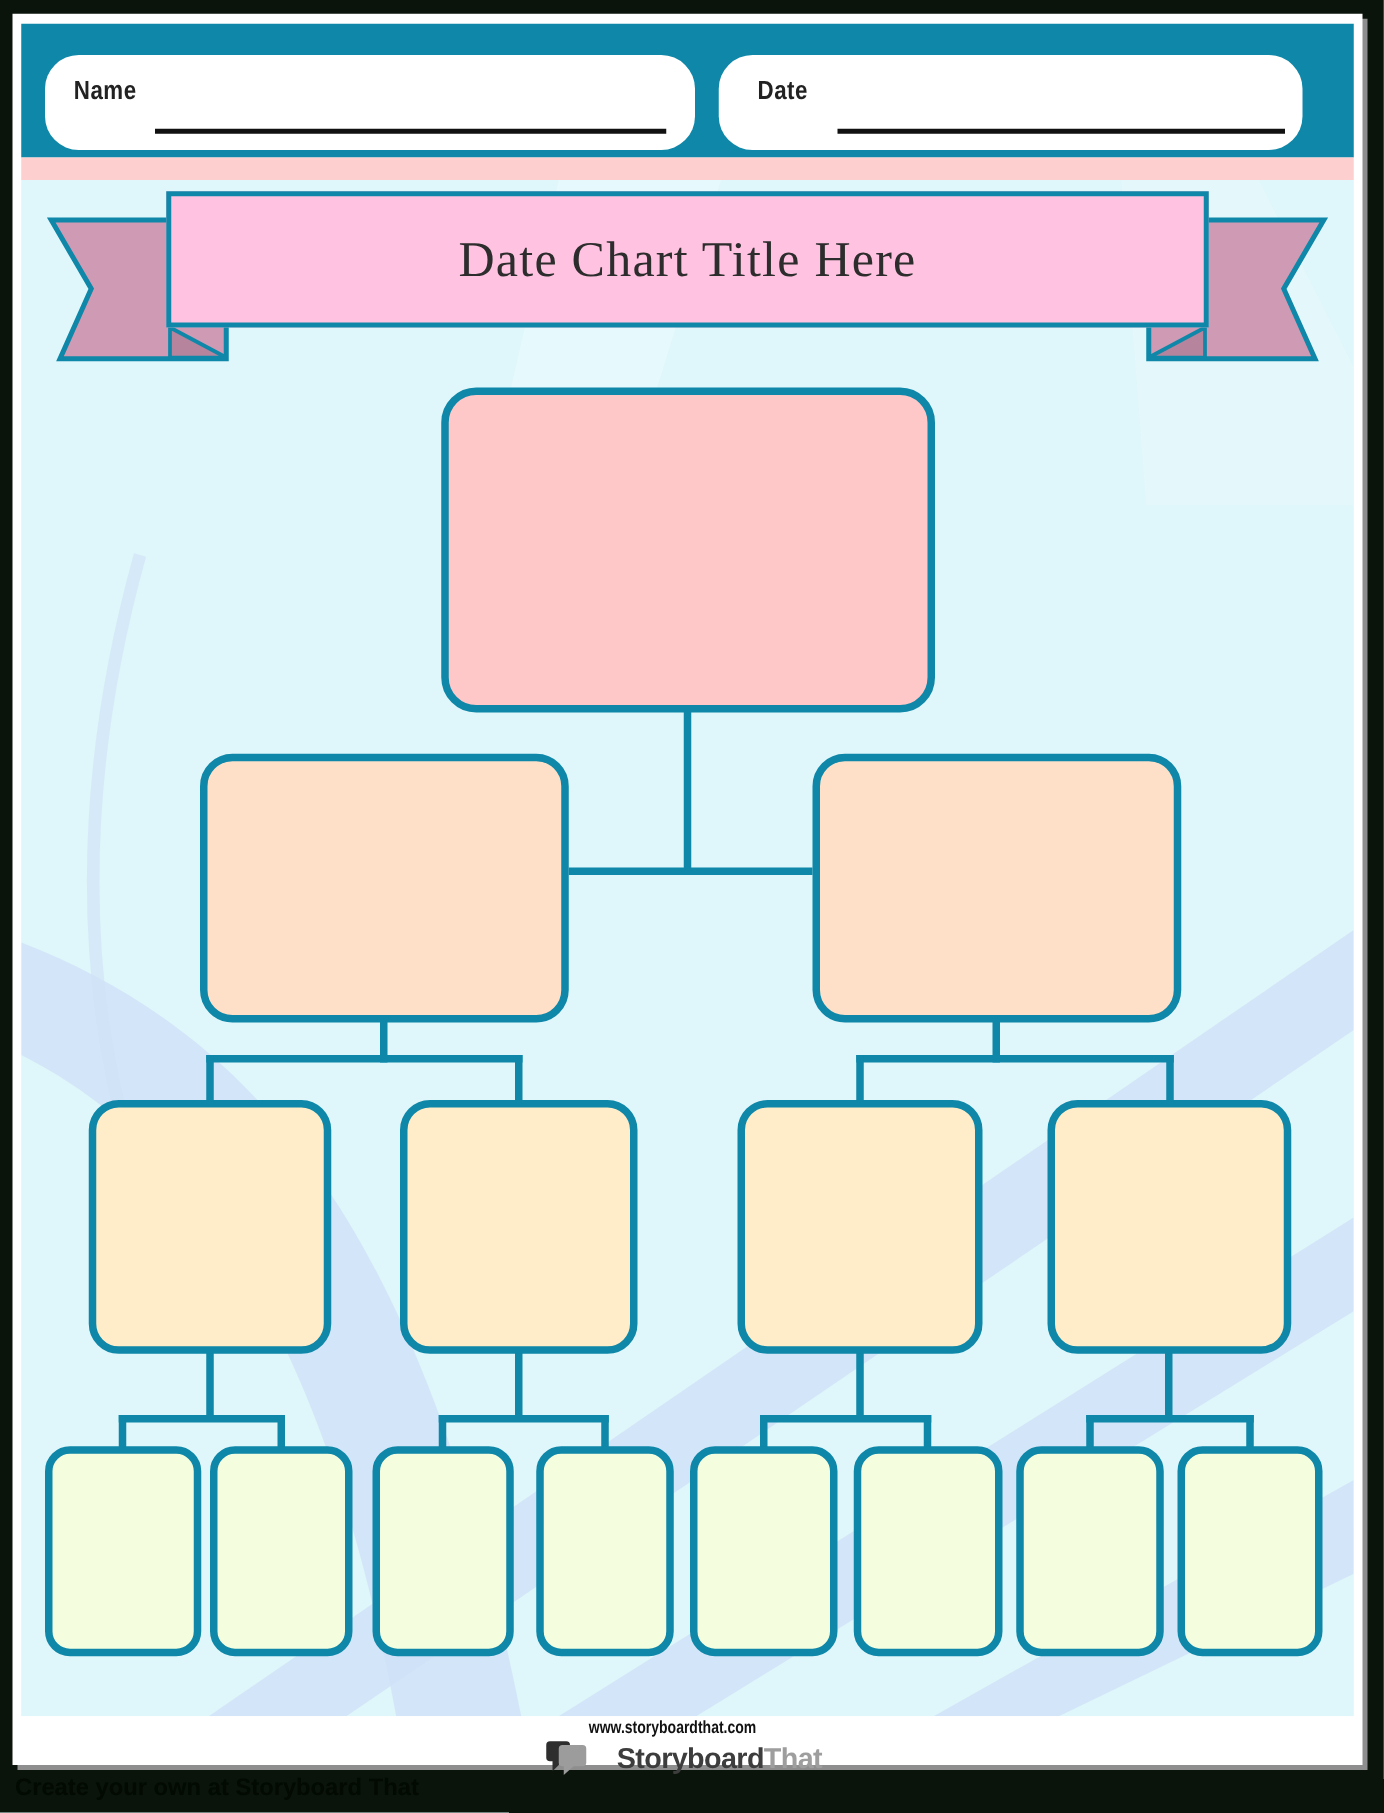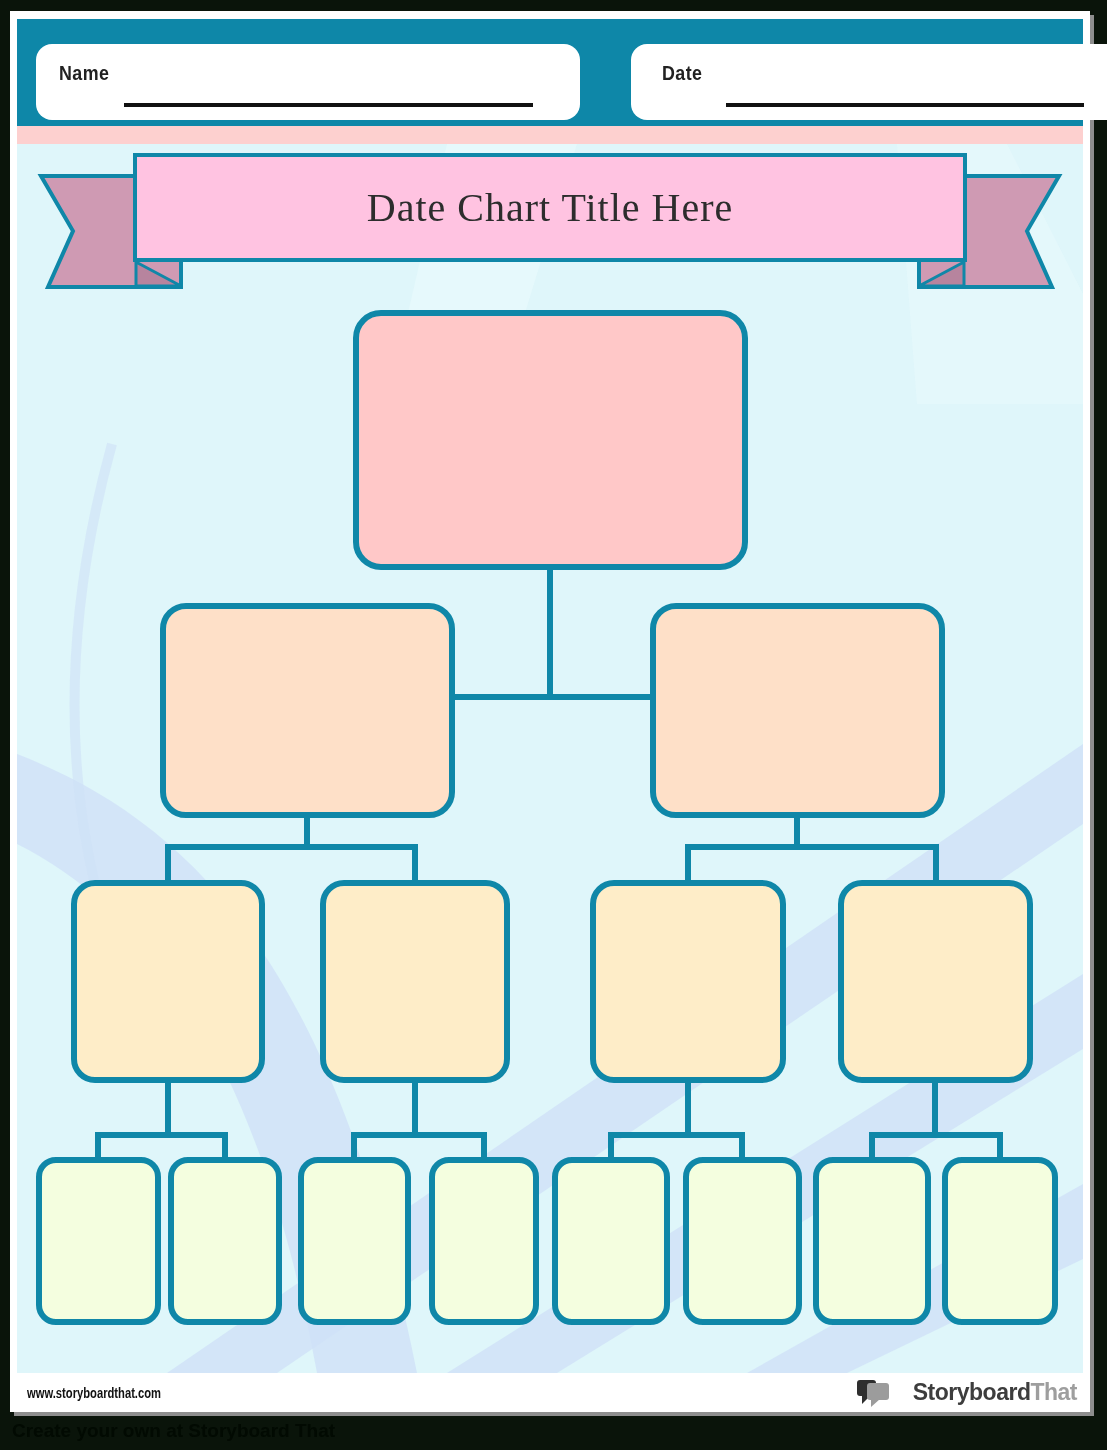--- a/index.html
+++ b/index.html
@@ -13,24 +13,24 @@
     position:absolute;left:10px;top:11px;width:1080px;height:1401px;
     background:var(--page,#ffffff);
     box-shadow:4px 4px 0 var(--shadow,#8e8e8e);
   }
   
   .header-bar{
     position:absolute;left:7px;top:8px;width:1066px;height:107px;
     background:var(--header,#0e87a8);
   }
   .field-box{
-    position:absolute;top:25px;height:76px;background:#fff;border-radius:16px;padding-left:24px;
+    position:absolute;top:25px;height:76px;background:#fff;border-radius:27px;
   }
   .field-box.name{left:19px;width:520px;}
-  .field-box.date{left:614px;width:467px;}
+  .field-box.date{left:558px;width:467px;}
   .field-label{
     position:absolute;left:23px;top:17px;
     font-size:21px;font-weight:bold;color:#222;
     transform:scaleX(.85);transform-origin:left center;letter-spacing:.5px;
   }
   .field-box.date .field-label{left:31px;}
   .field-line{
     position:absolute;bottom:13px;height:4px;background:#111;
   }
   .field-box.name .field-line{left:88px;width:409px;}
@@ -79,21 +79,21 @@
   .n4c{left:281px;top:1013px;width:113px;height:168px;}
   .n4d{left:412px;top:1013px;width:110px;height:168px;}
   .n4e{left:535px;top:1013px;width:118px;height:168px;}
   .n4f{left:666px;top:1013px;width:119px;height:168px;}
   .n4g{left:796px;top:1013px;width:118px;height:168px;}
   .n4h{left:925px;top:1013px;width:116px;height:168px;}
   .conn{position:absolute;background:var(--teal,#0f87a8);z-index:1;}
   
   .footer{
     position:absolute;left:7px;top:1362px;width:1066px;height:39px;background:#fff;
-    display:flex;align-items:center;justify-content:space-between;z-index:3;
+    display:flex;align-items:center;justify-content:space-between;z-index:3;flex-direction:column;
   }
   .site-url{
     margin-left:10px;font-size:14px;font-weight:bold;color:#111;
     transform:scaleX(.8);transform-origin:left center;
   }
   .logo{display:flex;align-items:center;gap:21px;margin-right:6px;}
   .logo-word{font-size:23px;font-weight:bold;letter-spacing:-.5px;}
   .logo-word .w1{color:#3d3d3d;}
   .logo-word .w2{color:#9e9e9e;}
   .tagline{

